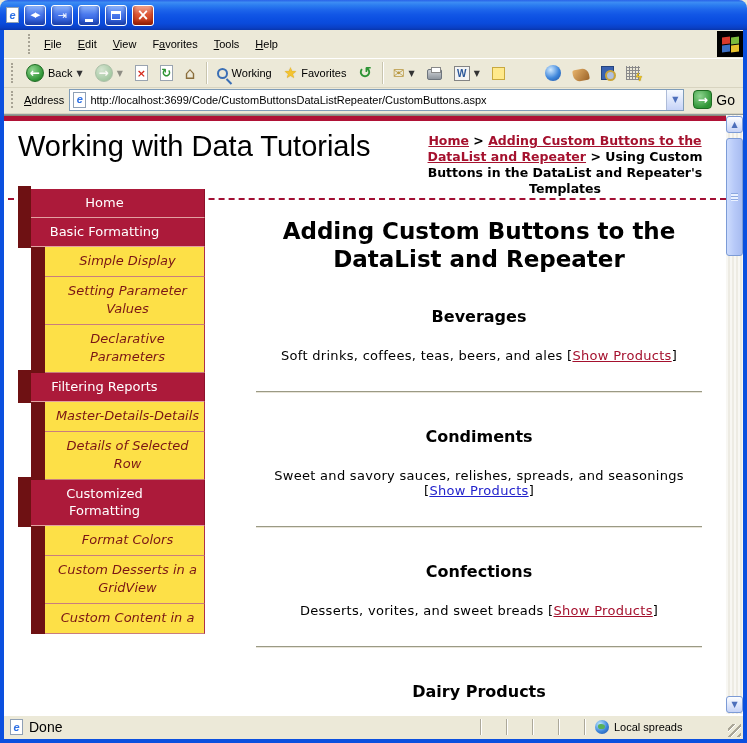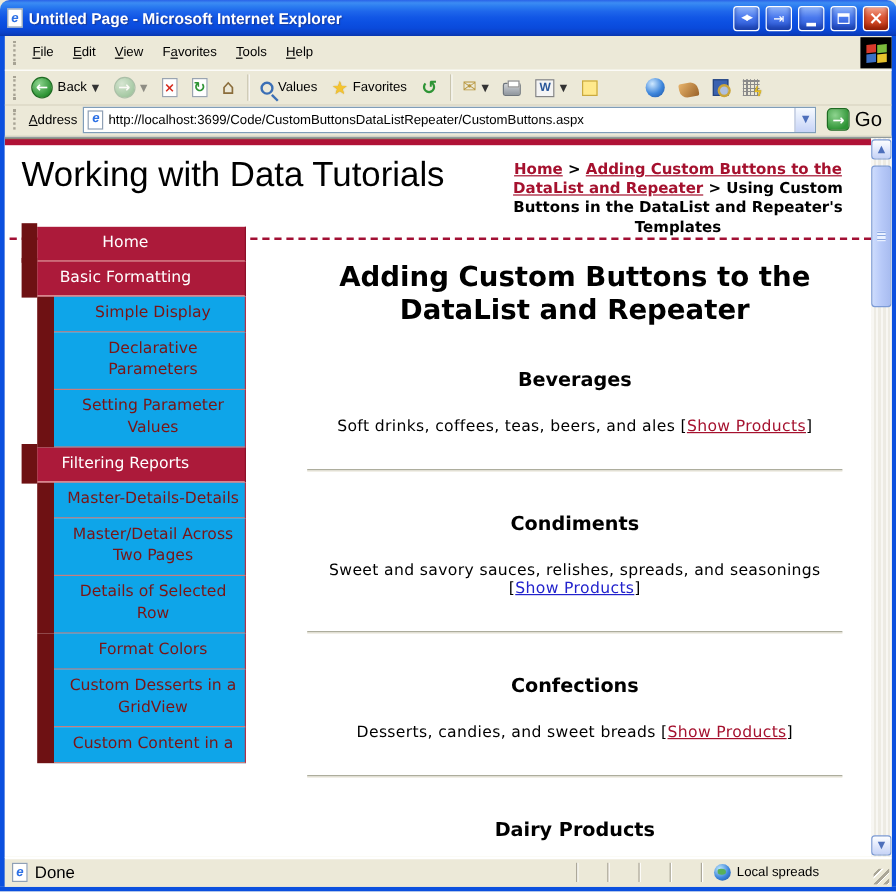--- a/index.html
+++ b/index.html
@@ -37,21 +37,21 @@
   .tb-btn .min-glyph{display:block;width:8px;height:3px;background:#fff;margin-top:10px;}
   .tb-btn .max-glyph{display:block;width:10px;height:9px;border:1px solid #fff;border-top:3px solid #fff;}
   .ie-page {
     width:13px;height:16px;background:#fff;border:1px solid #8fa0b5;position:relative;
     display:flex;align-items:center;justify-content:center;flex:0 0 13px;
   }
   .ie-page .e { color:#2E71E5; font-weight:bold; font-size:11px; font-style:italic; line-height:1; }
   
   .frame { border-left:4px solid #0B50DF; border-right:4px solid #0B50DF; background:#ECE9D8; }
   
-  .menubar { height:28px; flex:0 0 28px; display:flex; align-items:center; padding-left:4px; }
+  .menubar { height:28px; flex:0 0 28px; display:flex; align-items:center; padding-left:21px; }
   .grip { width:5px; height:70%; border-left:2px dotted #A7A394; margin:0 3px; }
   .menu-item { font-size:11px; color:#000; padding:4px 8px; }
   .menubar .spacer{flex:1;}
   .win-logo { width:26px; height:26px; background:#000; display:grid; grid-template-columns:8px 8px; grid-template-rows:7px 7px; gap:1px; align-content:center; justify-content:center; }
   .win-logo i { display:block; transform: skewY(-6deg); }
   .win-logo .r{background:#D93A2B}.win-logo .g{background:#7CBB3C}.win-logo .b{background:#3B6FC4}.win-logo .y{background:#E8C32C}
   
   .toolbar { height:30px; flex:0 0 30px; border-top:1px solid #fff; border-bottom:1px solid #D8D4C0;
     display:flex; align-items:center; padding-left:4px; gap:2px; }
   .t-btn { display:flex; align-items:center; gap:4px; padding:2px 5px; font-size:11px; color:#000; }
@@ -84,39 +84,39 @@
   
   .addressbar { height:26px; flex:0 0 26px; display:flex; align-items:center; padding:0 4px 2px 4px; gap:5px; border-bottom:1px solid #D8D4C0;}
   .addr-label { font-size:11px; color:#000; }
   .addr-field { flex:1; height:22px; background:#fff; border:1px solid #7F9DB9; display:flex; align-items:center; padding:0 0 0 3px; gap:4px; }
   .addr-url { flex:1; font-size:11px; color:#000; white-space:nowrap; overflow:hidden; }
   .addr-drop { width:17px; height:20px; background:linear-gradient(180deg,#F6FAFF,#C6D3F7); border-left:1px solid #aebcd8; display:flex; align-items:center; justify-content:center; color:#4D6FBB; font-size:8px; font-family:"DejaVu Sans",sans-serif;}
   .go-btn { display:flex; align-items:center; gap:4px; padding:0 4px; }
   .go-square { width:19px; height:19px; border-radius:4px; border:1px solid #1E6B22;
     background: radial-gradient(circle at 35% 30%, #8ED48F, #2E9435 75%); color:#fff; font-weight:bold;
     display:flex; align-items:center; justify-content:center; font-size:12px; font-family:"DejaVu Sans",sans-serif;}
-  .go-label { font-size:17px; }
+  .go-label { font-size:14px; }
   
   .client { flex:1 1 auto; background:#fff; position:relative; overflow:hidden; border-top:1px solid #919B9C; display:flex; }
   .page { width:722px; position:relative; overflow:hidden; background:#fff;text-align:center; }
   .top-strip { height:6px; background:#B01236; border-top:1px solid #8a8a7a; }
   .site-title { position:absolute; left:14px; top:15px; font-size:29px; color:#000;
     font-family:"Liberation Sans",sans-serif; letter-spacing:0; }
   .breadcrumb { position:absolute; left:420px; top:18px; width:282px; font-family:"DejaVu Sans",sans-serif;
     font-size:12.5px; font-weight:bold; line-height:16px; color:#000; }
   .breadcrumb a { color:#A5112E; text-decoration:underline; }
   .dash-line { position:absolute; left:4px; right:0; top:83px; border-top:2px dashed #A21034; }
   
   .nav { position:absolute; left:14px; top:74px; width:187px; font-family:"DejaVu Sans",sans-serif; font-size:13px; }
   .nav-header { position:relative; margin-left:13px; background:#AC1A3A; color:#fff;
     padding:5px 34px 6px 8px; line-height:17px; border-bottom:1px solid #E3A1A1; border-right:1px solid #8c1028;}
   .nav-header::before { content:''; position:absolute; left:-13px; top:-3px; bottom:-2px; width:13px; background:#6E1113; }
   .nav-group { margin-left:13px; border-left:14px solid #6E1113; }
-  .nav-sub { background:#0ea5e9; color:#7A1515; padding:5px 2px 6px 8px; line-height:18px;
-    border-bottom:1px solid #C97D7D; border-right:1px solid #B03048; }
+  .nav-sub { background:#fde047; color:#7A1515; padding:5px 2px 6px 8px; line-height:18px;
+    border-bottom:1px solid #C97D7D; border-right:1px solid #B03048;font-style:italic; }
   
   .main { position:absolute; left:252px; top:94px; width:446px; font-family:"DejaVu Sans",sans-serif; color:#000; }
   .main h1 { font-size:23px; line-height:28px; font-weight:bold; margin-top:8px; }
   .main h2 { font-size:16px; font-weight:bold; margin-top:34px; }
   .main p  { font-size:13px; margin-top:22px; letter-spacing:.3px; }
   .main .rule { border-top:1px solid #9a9a85; border-bottom:1px solid #e8e4d8; margin-top:28px; }
   .sp-link { }
   .sp-link.visited { color:#A5112E; }
   .sp-link.fresh { color:#2222CC; }
   
@@ -147,21 +147,20 @@
 </style>
 </head>
 <body>
 
 <div class="window">
 
   <div class="titlebar">
     <span class="ie-page">
         <span class="e">e</span>
       </span>
-    <span class="title">Untitled Page - Microsoft Internet Explorer</span>
     <span class="tb-btn">
         <span class="mini-arrows">◀▶</span>
       </span>
     <span class="tb-btn">
         <span class="glyph" style="font-size:11px;">⇥</span>
       </span>
     <span class="tb-btn">
         <span class="min-glyph"></span>
       </span>
     <span class="tb-btn">
@@ -207,21 +206,21 @@
         </span>
       <span class="t-btn">
           <span class="doc-ico refresh">↻</span>
         </span>
       <span class="t-btn">
           <span class="glyph home-g">⌂</span>
         </span>
       <span class="t-sep"></span>
       <span class="t-btn">
         <span class="mag"></span>
-        <span>Values</span>
+        <span>Working</span>
       </span>
       <span class="t-btn">
         <span class="glyph star-g">★</span>
         <span>Favorites</span>
       </span>
       <span class="t-btn">
           <span class="glyph hist-g">↺</span>
         </span>
       <span class="t-sep"></span>
       <span class="t-btn">
@@ -282,29 +281,29 @@
           <span>&gt;</span>
           <span>Using Custom Buttons in the DataList and Repeater's Templates</span>
         </div>
         <div class="dash-line"></div>
 
         <div class="nav">
           <div class="nav-header">Home</div>
           <div class="nav-header">Basic Formatting</div>
           <div class="nav-group">
             <div class="nav-sub">Simple Display</div>
+            <div class="nav-sub">Setting Parameter Values</div>
             <div class="nav-sub">Declarative Parameters</div>
-            <div class="nav-sub">Setting Parameter Values</div>
           </div>
           <div class="nav-header">Filtering Reports</div>
           <div class="nav-group">
             <div class="nav-sub">Master-Details-Details</div>
-            <div class="nav-sub">Master/Detail Across Two Pages</div>
             <div class="nav-sub">Details of Selected Row</div>
           </div>
+          <div class="nav-header">Customized Formatting</div>
           <div class="nav-group">
             <div class="nav-sub">Format Colors</div>
             <div class="nav-sub">Custom Desserts in a GridView</div>
             <div class="nav-sub">Custom Content in a</div>
           </div>
         </div>
 
         <div class="main">
           <h1>Adding Custom Buttons to the DataList and Repeater</h1>
 
@@ -317,21 +316,21 @@
 
           <h2>Condiments</h2>
           <p>
             <span>Sweet and savory sauces, relishes, spreads, and seasonings</span>
             <span>[</span><a href="#" class="sp-link fresh">Show Products</a><span>]</span>
           </p>
           <div class="rule"></div>
 
           <h2>Confections</h2>
           <p>
-            <span>Desserts, candies, and sweet breads</span>
+            <span>Desserts, vorites, and sweet breads</span>
             <span>[</span><a href="#" class="sp-link visited">Show Products</a><span>]</span>
           </p>
           <div class="rule"></div>
 
           <h2>Dairy Products</h2>
           <p>
             <span>Cheeses</span>
             <span>[</span><a href="#" class="sp-link fresh">Show Products</a><span>]</span>
           </p>
         </div>

